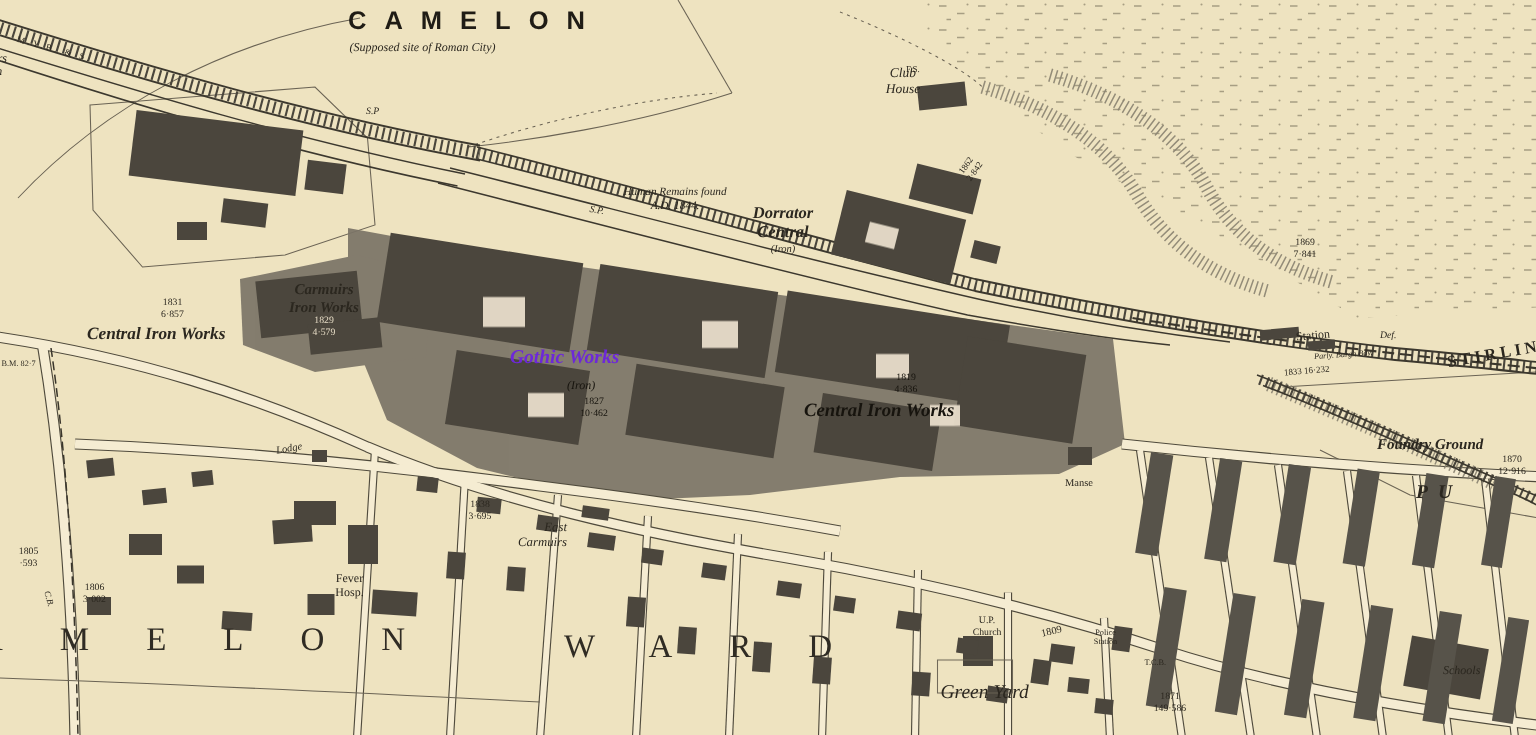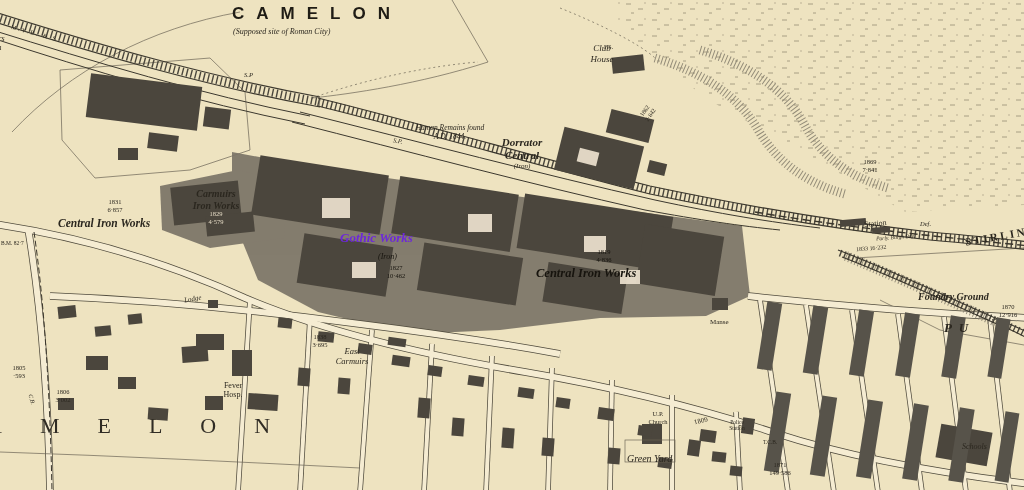--- a/index.html
+++ b/index.html
@@ -260,31 +260,32 @@
 <span class="lbl it b" style="left:918px;top:291px;font-size:10px;">Foundry Ground</span>
 <span class="lbl ctr" style="left:988px;top:303px;width:40px;font-size:6.5px;">1870
 12·916</span>
 <span class="lbl it b" style="left:944px;top:320px;font-size:13px;letter-spacing:2px;">P U</span>
 <span class="lbl ctr" style="left:2px;top:364px;width:34px;font-size:6.5px;">1805
 ·593</span>
 <span class="lbl it" style="left:26px;top:396px;font-size:6px;transform:rotate(75deg);">C.B.</span>
 <span class="lbl ctr" style="left:44px;top:388px;width:38px;font-size:6.5px;">1806
 3·002</span>
 <span class="lbl ward" style="left:-14px;top:413px;">AMELON</span>
+<span class="lbl ward" style="left:376px;top:418px;">WARD</span>
 <span class="lbl it" style="left:184px;top:295px;font-size:7px;transform:rotate(-10deg);">Lodge</span>
 <span class="lbl ctr" style="left:300px;top:333px;width:40px;font-size:6.5px;">1838
 3·695</span>
-<span class="lbl it ctr" style="left:326px;top:346px;width:52px;font-size:8.5px;">East
+<span class="lbl it ctr" style="left:326px;top:346px;width:52px;font-size:8.5px;text-align:right;">East
 Carmuirs</span>
 <span class="lbl ctr" style="left:212px;top:381px;width:42px;font-size:8px;">Fever
 Hosp.</span>
 <span class="lbl" style="left:710px;top:318px;font-size:7px;">Manse</span>
 <span class="lbl ctr" style="left:640px;top:410px;width:36px;font-size:6.5px;">U.P.
 Church</span>
-<span class="lbl it" style="left:627px;top:453px;font-size:10px;">Green Yard</span>
+<span class="lbl it" style="left:627px;top:453px;font-size:13px;">Green Yard</span>
 <span class="lbl ctr" style="left:722px;top:419px;width:30px;font-size:5.5px;">Police
 Station</span>
 <span class="lbl" style="left:694px;top:417px;font-size:7px;transform:rotate(-13deg);">1809</span>
 <span class="lbl" style="left:763px;top:439px;font-size:5.5px;">T.C.B.</span>
 <span class="lbl ctr" style="left:758px;top:461px;width:44px;font-size:6.5px;">1871
 149·586</span>
 <span class="lbl" style="left:962px;top:442px;font-size:8px;font-style:italic;">Schools</span>
 
 </div>
 

